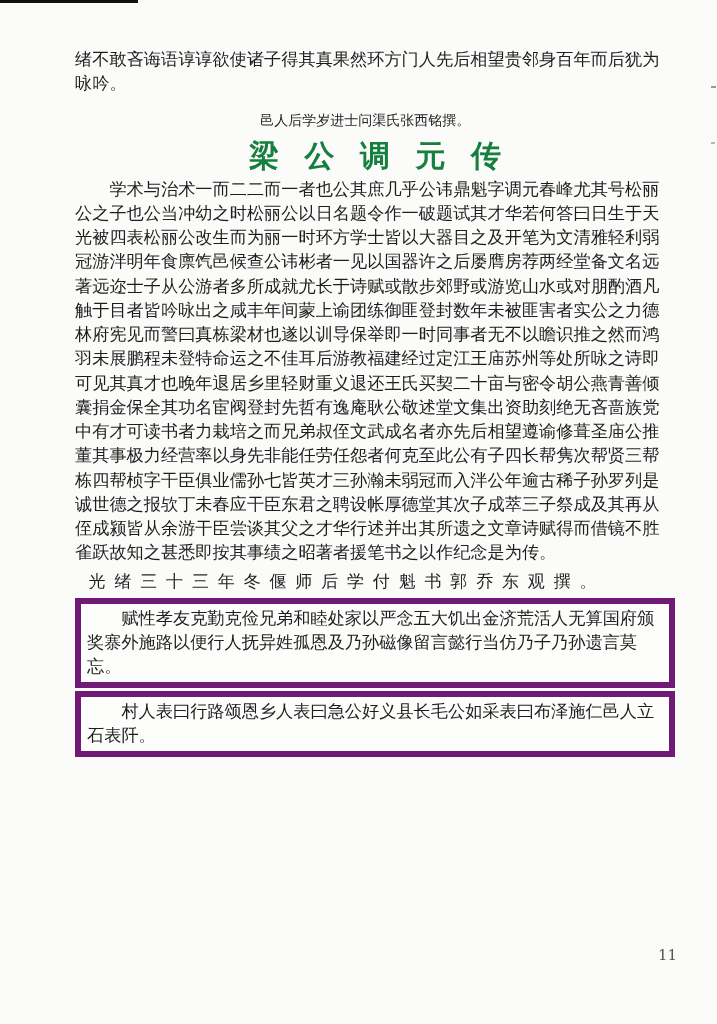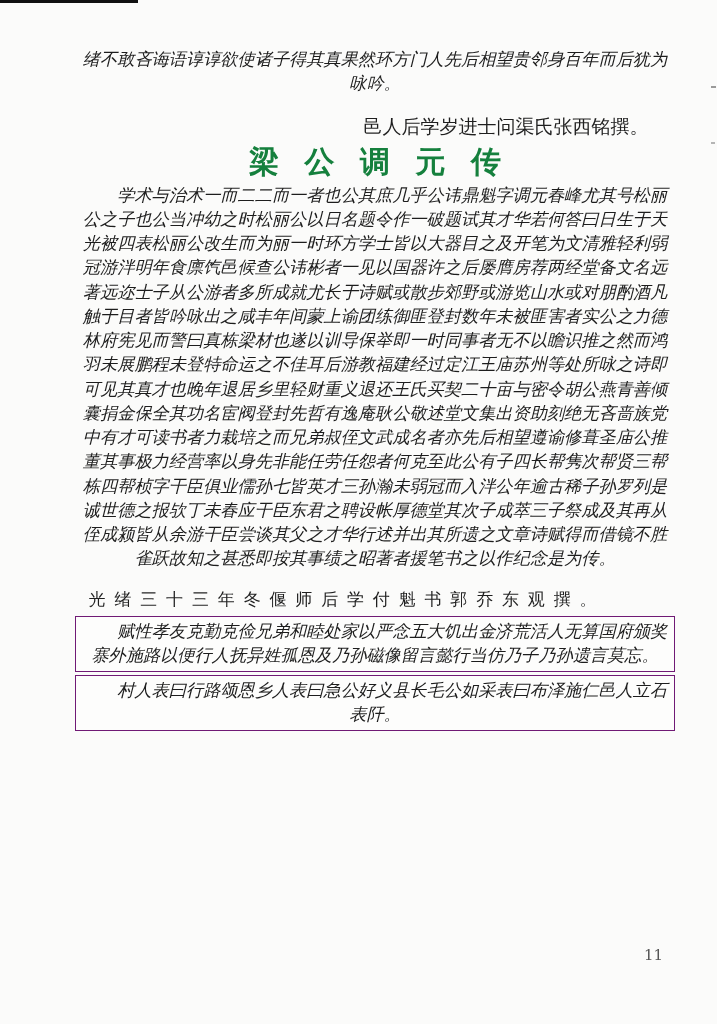--- a/index.html
+++ b/index.html
@@ -25,34 +25,33 @@
     position:absolute;right:1px;top:86px;width:5px;height:2px;background:#9a9a9a;
   }
   .artifact-tick-r2{
     position:absolute;right:2px;top:142px;width:4px;height:2px;background:#b5b5b5;
   }
   .body-text{
     width:600px;
     font-size:17.2px;
     line-height:24.25px;
     letter-spacing:0;
-    text-align:center;
+    text-align:left;
     color:#1d1d1d;
     word-break:break-all;
-    font-style:italic;
   }
   .indent{text-indent:2em;}
   .attr-right{
     width:600px;
-    font-size:19px;
+    font-size:14px;
     line-height:24px;
-    text-align:right;
+    text-align:center;
     padding-right:1.4em;
     box-sizing:border-box;
-    margin-top:18px;
+    margin-top:12px;
   }
   .sec-title{
     width:600px;
     text-align:center;
     font-size:30px;
     font-weight:700;
     line-height:40px;
     letter-spacing:0.85em;
     text-indent:0.85em;
     color:#15803d;
@@ -61,44 +60,44 @@
   .sec-title.wide{
     letter-spacing:1.25em;
     text-indent:1.25em;
   }
   .attr-spaced{
     width:600px;
     font-size:17px;
     line-height:26px;
     letter-spacing:0.52em;
     text-indent:0.8em;
-    margin-top:15px;
+    margin-top:3px;
   }
   .subtitle{
     width:600px;
     text-align:center;
     font-size:15px;
     line-height:24px;
     letter-spacing:0.85em;
     text-indent:0.85em;
     color:#2a2a2a;
   }
   .boxed{
     width:600px;
     box-sizing:border-box;
-    border:1px solid #701a75;
+    border:6px solid #701a75;
     padding:3px 6px;
     margin-top:3px;
     background:#fdfdfc;
   }
   .boxed .body-text{width:100%;line-height:24px;}
   .page-number{
     position:absolute;
     top:946px;
-    right:54px;
+    right:40px;
     font-size:15px;
     color:#555;
     font-family:"DejaVu Serif","Liberation Serif",serif;
   }
 </style>
 </head>
 <body>
 
 <div class="page">
 

